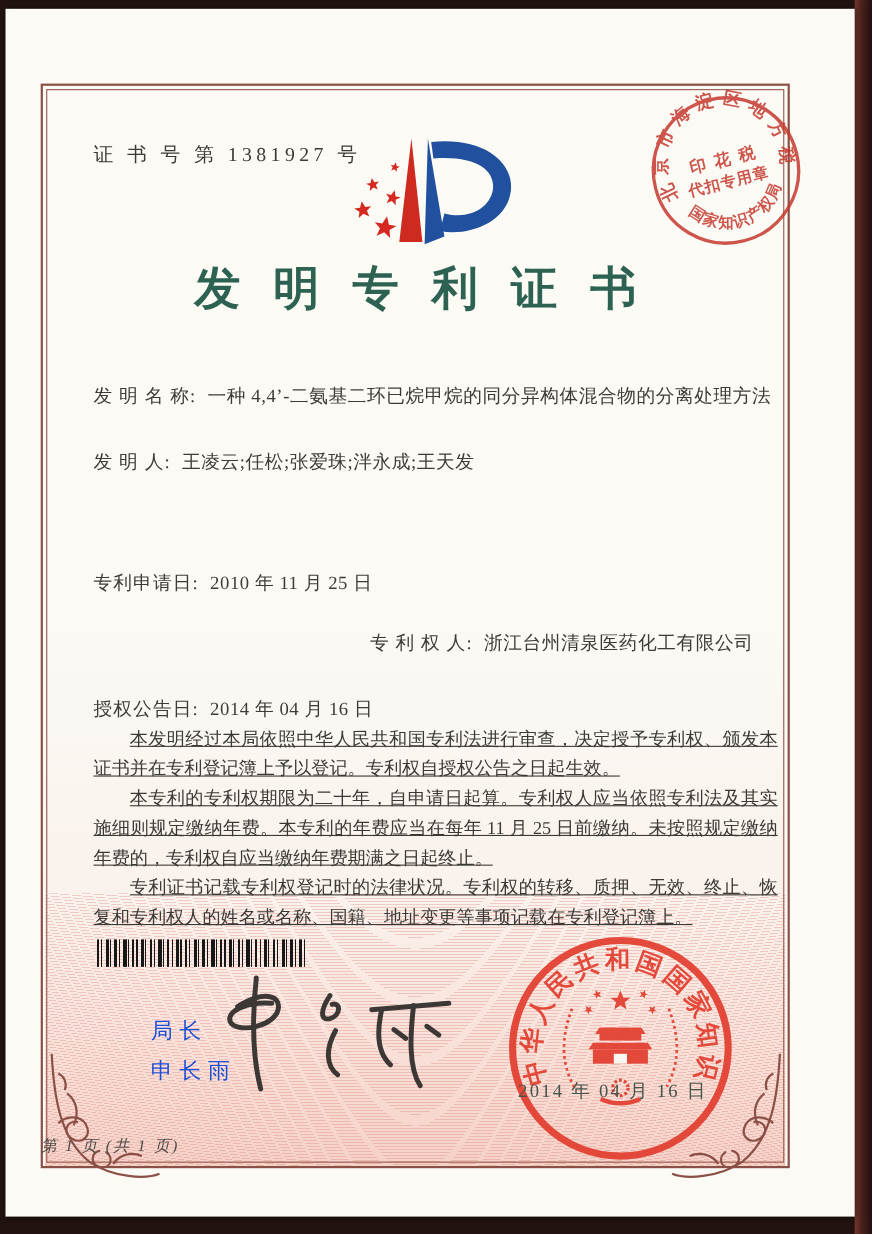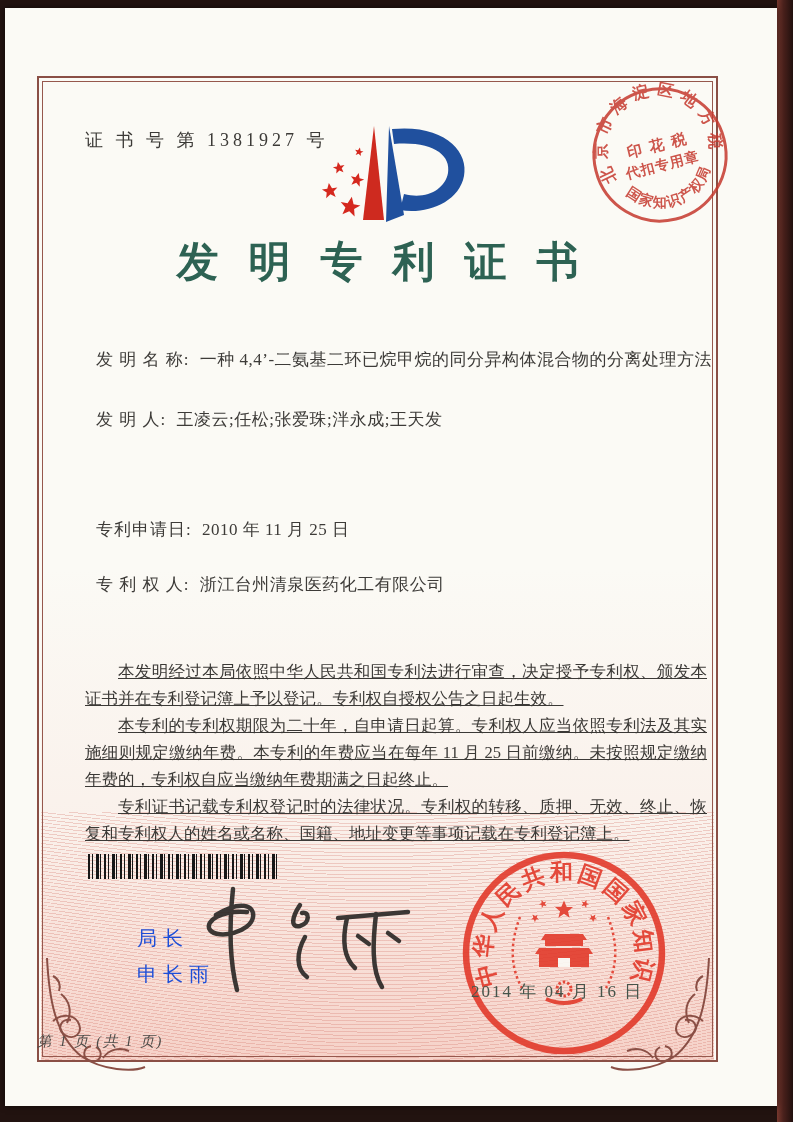--- a/index.html
+++ b/index.html
@@ -24,25 +24,25 @@
       linear-gradient(to bottom, rgba(247,210,201,.18) 0%, rgba(244,186,174,.42) 60%, rgba(241,176,163,.55) 100%); }
 
   .cert-no { position:absolute; left:80px; top:120px; font-size:18px; color:#3c3a37; letter-spacing:4px; }
 
   .logo { position:absolute; left:287px; top:112px; }
 
   .title { position:absolute; left:32px; top:226px; width:681px; text-align:center;
     font-size:42px; font-weight:600; color:#2d6253; letter-spacing:30px; }
   .title span { margin-right:-30px; }
 
-  .field { position:absolute; left:80px; width:600px; font-size:17px; color:#3d3b38; white-space:nowrap;margin-left:11px; }
+  .field { position:absolute; left:80px; width:600px; font-size:17px; color:#3d3b38; white-space:nowrap; }
   .field .lab { letter-spacing:1px; }
   .field .val { margin-left:6px; letter-spacing:.5px; }
   .f0 { top:340px; } .f1 { top:400px; } .f2 { top:455px; }
-  .f3 { top:510px; } .f4 { top:565px; } .f5 { top:625px; }
+  .f3 { top:510px; } .f4 { top:565px;text-align:right; } .f5 { top:625px; }
 
   .body-text { position:absolute; left:80px; top:650px; width:622px;
     font-size:16.5px; line-height:27px; color:#3b3936; text-align:justify;text-decoration:underline; }
   .body-text p { text-indent:2em; }
 
   .barcode { position:absolute; left:83px; top:846px; width:192px; height:25px;
     background:repeating-linear-gradient(90deg,
       #171717 0 2px, transparent 2px 4px,
       #171717 4px 5px, transparent 5px 8px,
       #171717 8px 11px, transparent 11px 12px,
@@ -123,20 +123,24 @@
       <span class="lab">发    明    人:</span>
       <span class="val">王凌云;任松;张爱珠;泮永成;王天发</span>
     </div>
     <div class="field f3">
       <span class="lab">专利申请日:</span>
       <span class="val">2010 年 11 月 25 日</span>
     </div>
     <div class="field f4">
       <span class="lab">专  利  权  人:</span>
       <span class="val">浙江台州清泉医药化工有限公司</span>
+    </div>
+    <div class="field f5">
+      <span class="lab">授权公告日:</span>
+      <span class="val">2014 年 04 月 16 日</span>
     </div>
 
     <div class="body-text">
       <p>本发明经过本局依照中华人民共和国专利法进行审查，决定授予专利权、颁发本证书并在专利登记簿上予以登记。专利权自授权公告之日起生效。</p>
       <p>本专利的专利权期限为二十年，自申请日起算。专利权人应当依照专利法及其实施细则规定缴纳年费。本专利的年费应当在每年 11 月 25 日前缴纳。未按照规定缴纳年费的，专利权自应当缴纳年费期满之日起终止。</p>
       <p>专利证书记载专利权登记时的法律状况。专利权的转移、质押、无效、终止、恢复和专利权人的姓名或名称、国籍、地址变更等事项记载在专利登记簿上。</p>
     </div>
 
     <div class="barcode"></div>
 

